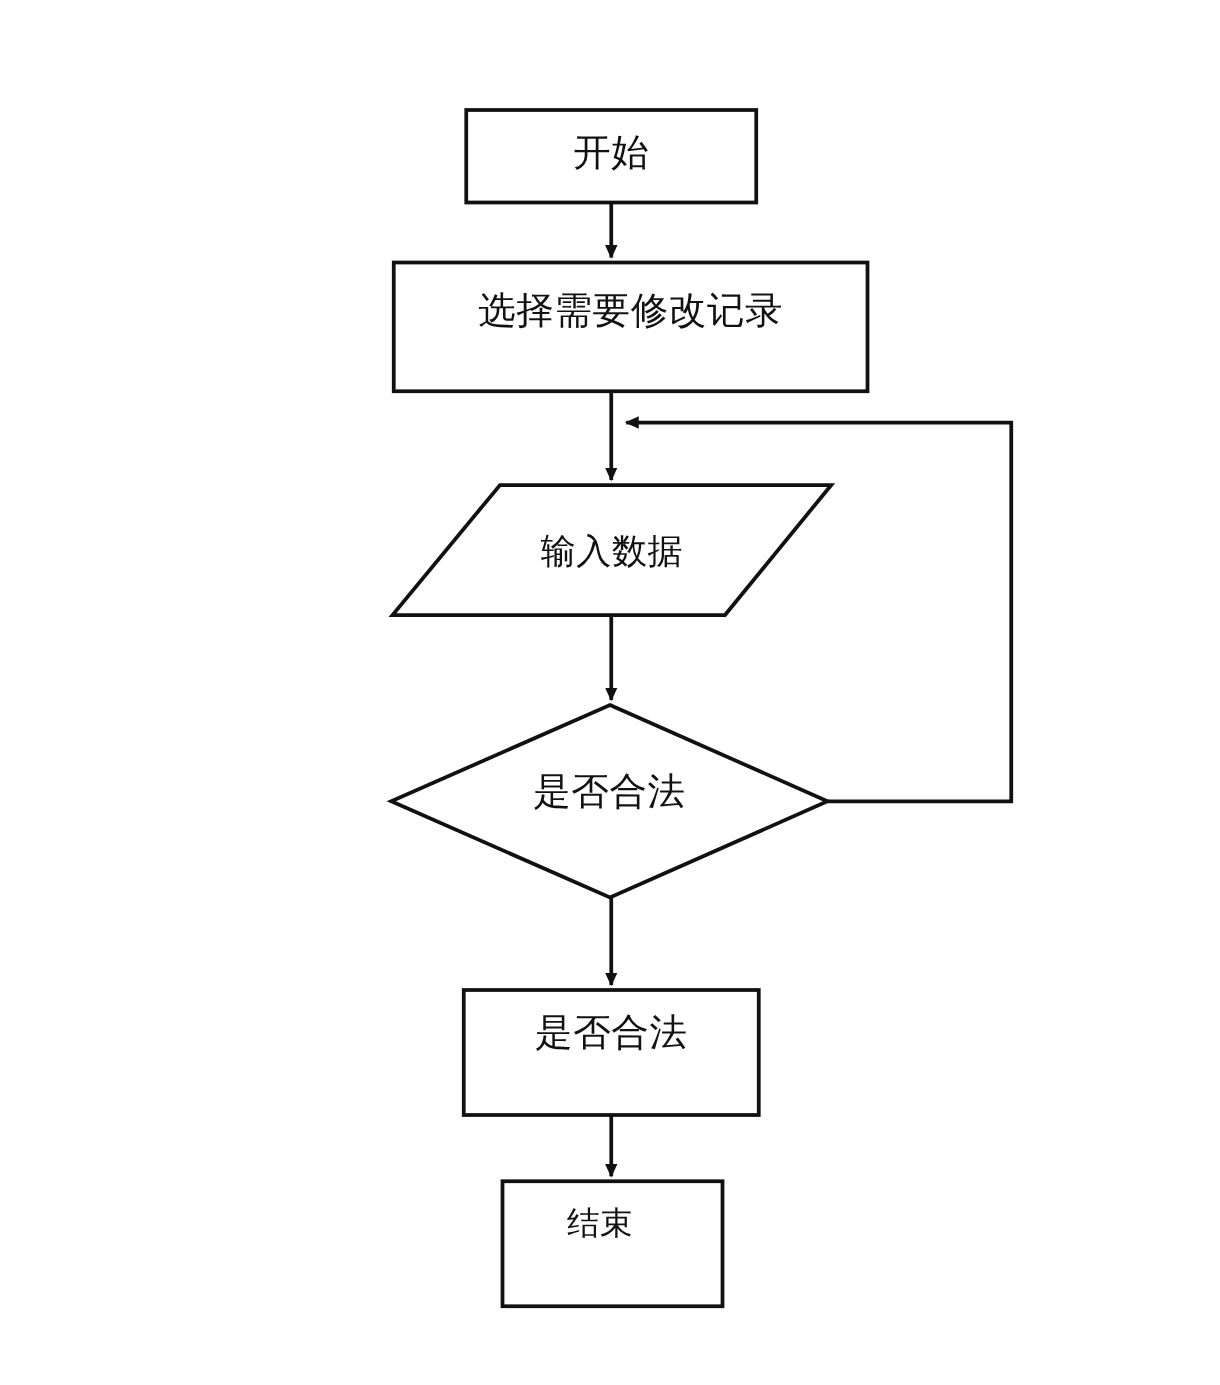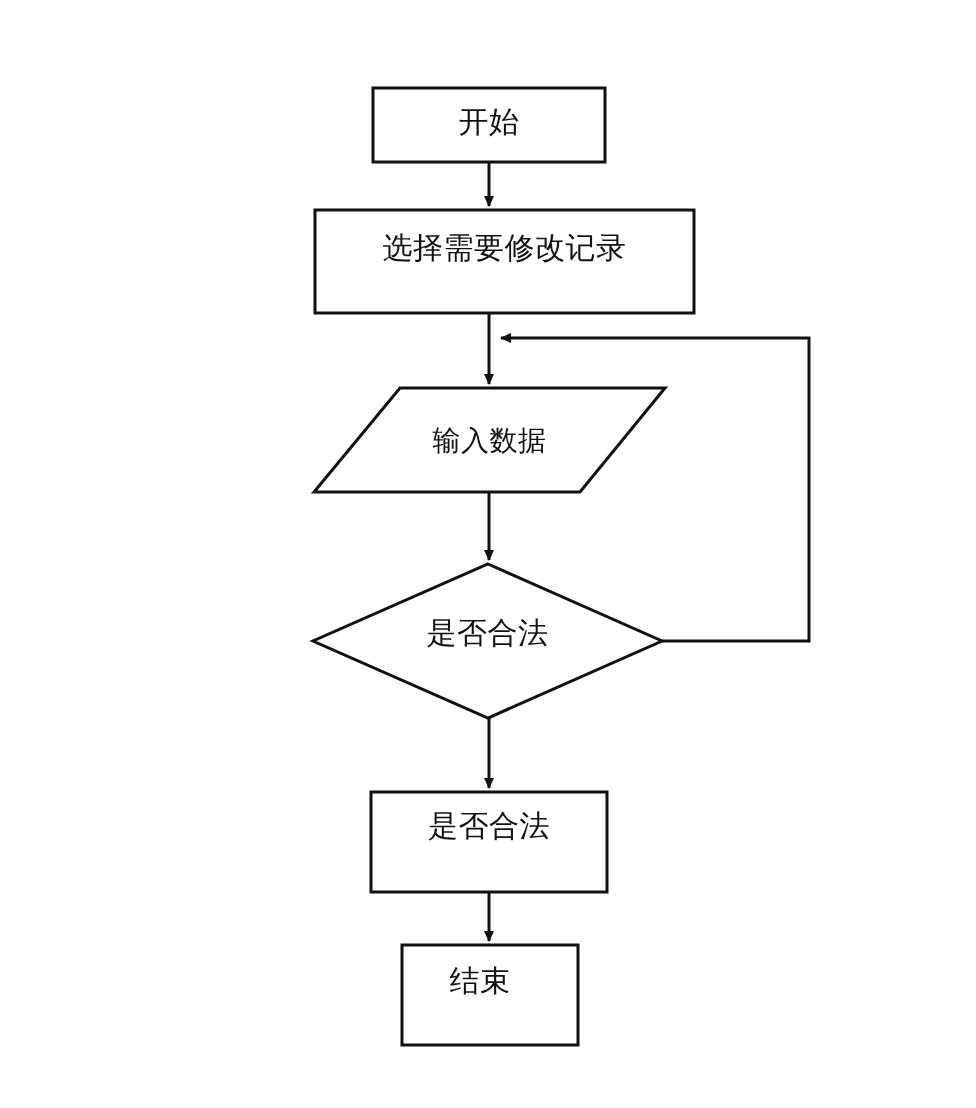--- a/index.html
+++ b/index.html
@@ -35,21 +35,21 @@
     white-space: nowrap;
     text-align: center;
     letter-spacing: 0.5px;
     -webkit-font-smoothing: antialiased;
   }
   .lbl-start   { left: 373px; top: 102px; width: 232px; font-size: 30px; }
   .lbl-select  { left: 315px; top: 228px; width: 379px; font-size: 30px; }
   .lbl-input   { left: 314px; top: 422px; width: 351px; font-size: 28px; text-align: center; }
   .lbl-valid   { left: 313px; top: 613px; width: 349px; font-size: 30px; }
   .lbl-write   { left: 371px; top: 806px; width: 236px; font-size: 30px; }
-  .lbl-end     { left: 402px; top: 961px; width: 156px; font-size: 30px; }
+  .lbl-end     { left: 402px; top: 961px; width: 156px; font-size: 26px; }
 </style>
 </head>
 <body>
 
 <div id="flow-root">
 
   <svg id="flow-svg" viewBox="0 0 976 1108">
     <defs>
       <marker id="arrowhead" markerWidth="12" markerHeight="12" refX="10" refY="5" orient="auto" markerUnits="userSpaceOnUse">
         <path d="M0,0 L11,5 L0,10 z" fill="#111111"></path>

